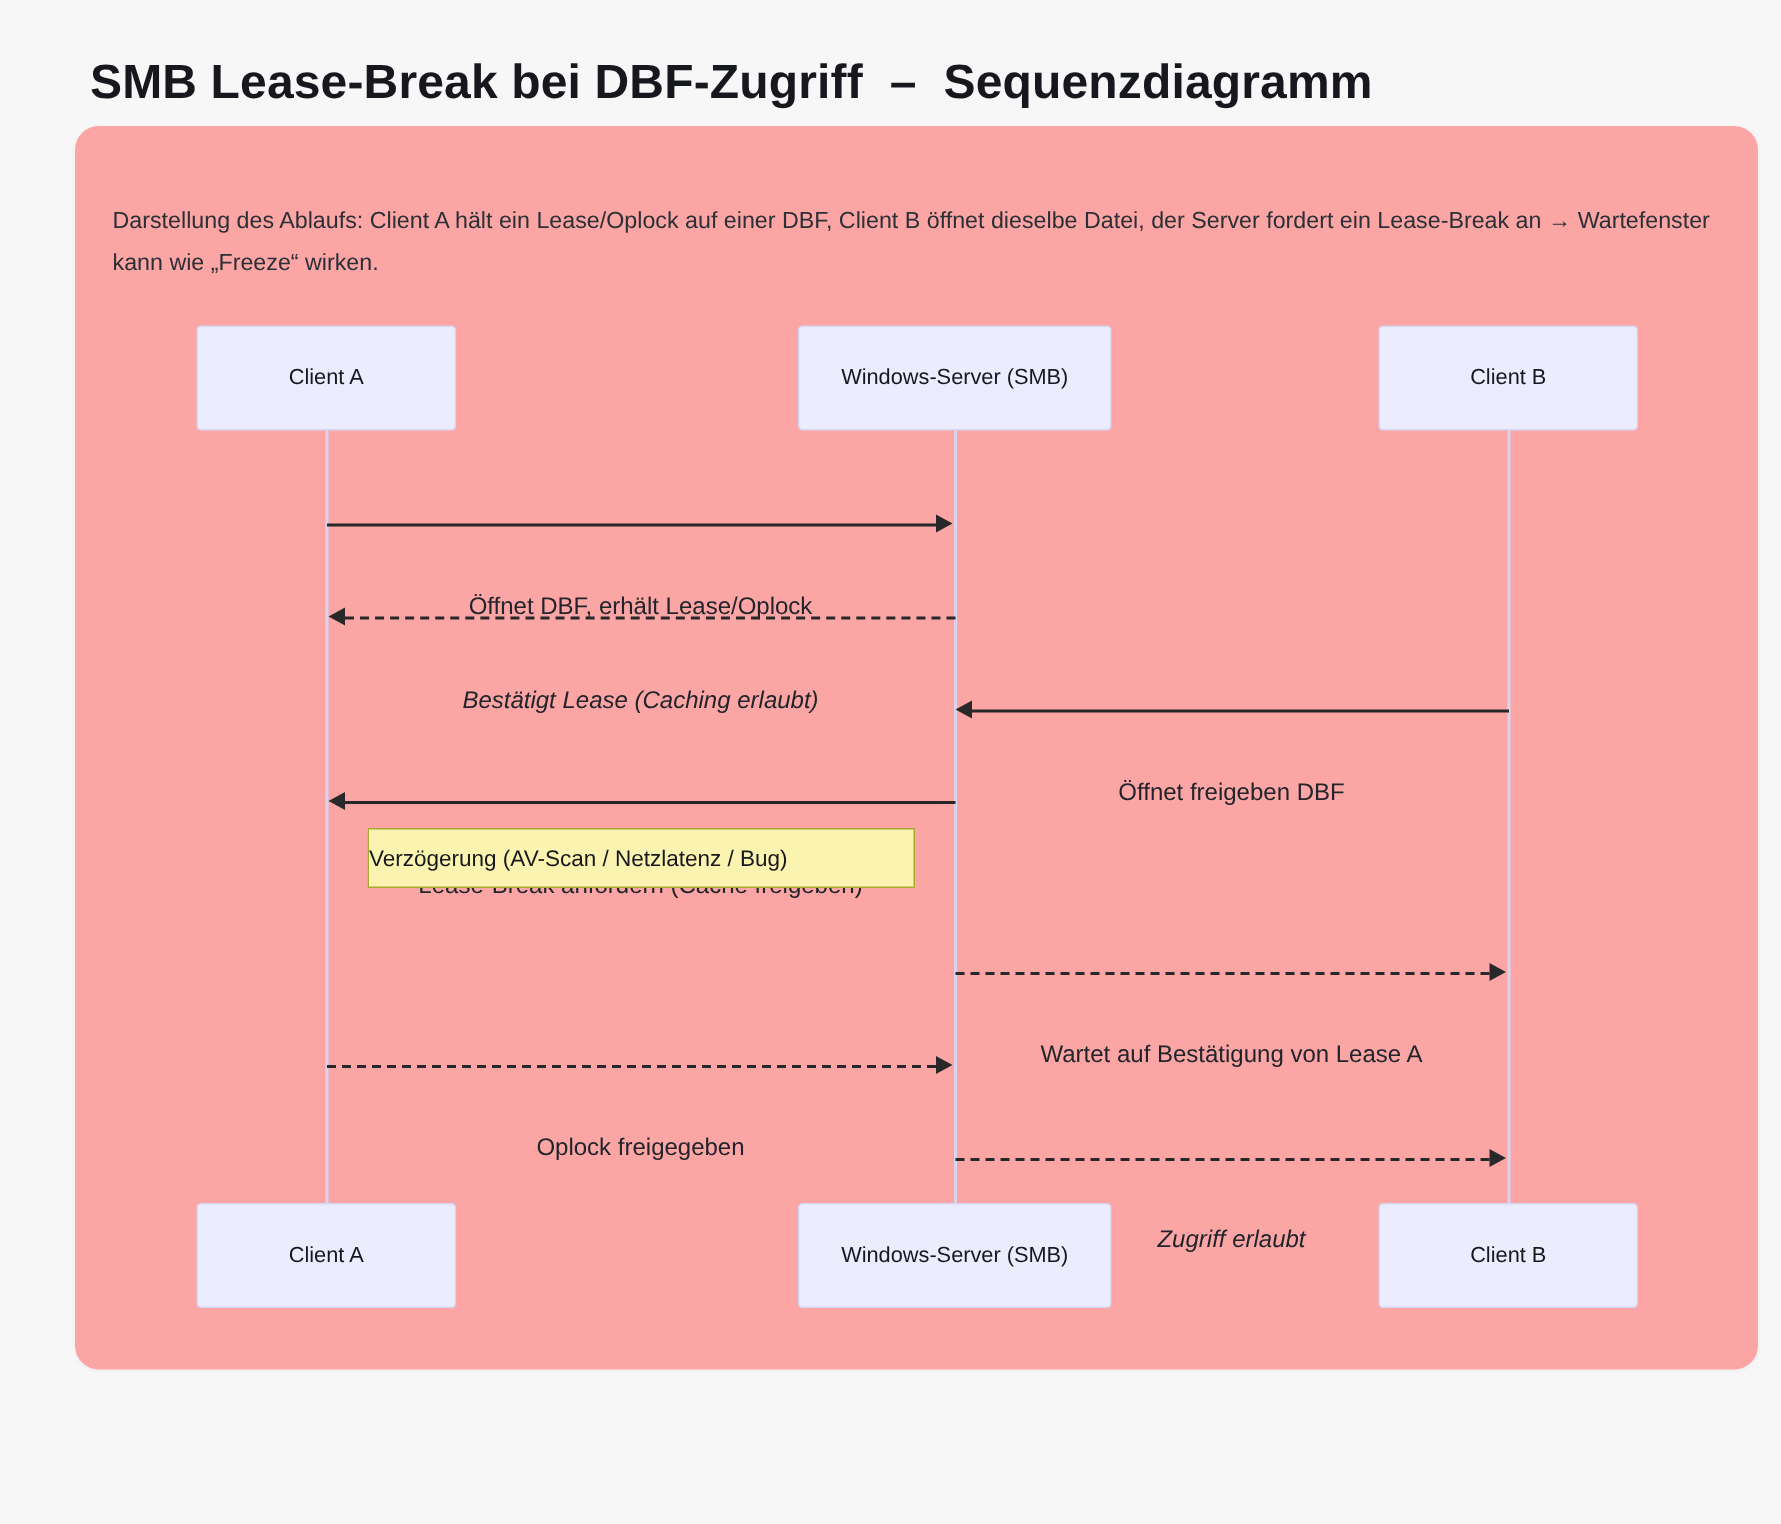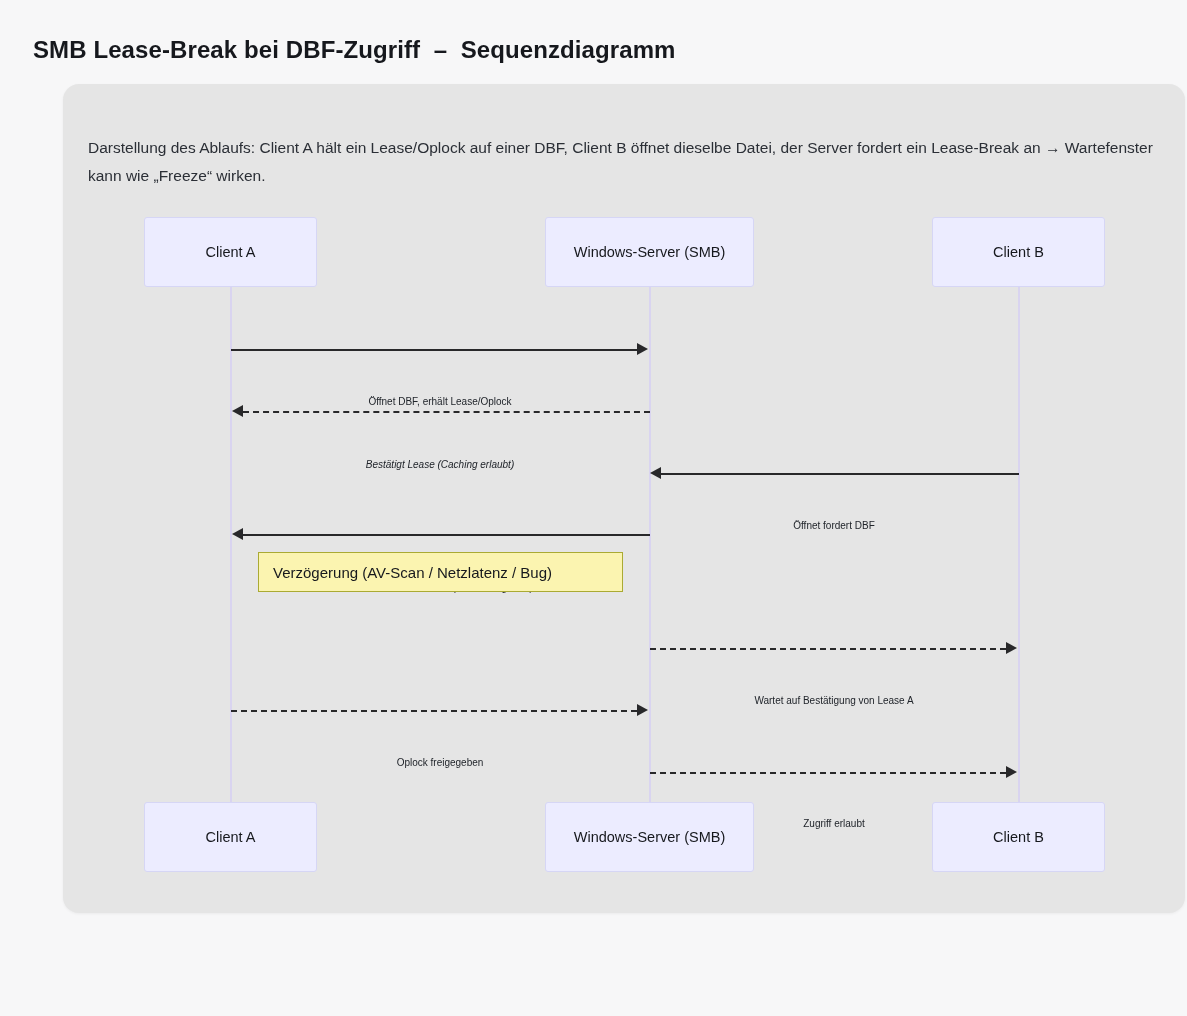--- a/index.html
+++ b/index.html
@@ -10,36 +10,36 @@
   }
   #page {
     position: relative;
     width: 1187px;
     height: 1016px;
     background: #f7f7f8;
     overflow: hidden;
   }
   #page-title {
     position: absolute;
-    left: 33px;
+    left: 60px;
     top: 36px;
-    font-size: 24px;
+    font-size: 32px;
     font-weight: bold;
     color: #16181d;
     letter-spacing: 0.1px;
     white-space: pre;
     text-align: center;
   }
   #card {
     position: absolute;
-    left: 63px;
+    left: 50px;
     top: 84px;
     width: 1122px;
     height: 829px;
-    background: #e5e5e5;
+    background: #fca5a5;
     border-radius: 16px;
     box-shadow: 0 1px 3px rgba(16,18,24,0.05);
   }
   #card-desc {
     position: absolute;
     left: 25px;
     top: 50px;
     width: 1075px;
     font-size: 15.5px;
     line-height: 28px;
@@ -68,21 +68,21 @@
   }
   
   .lifeline {
     position: absolute;
     width: 2px;
     background: #d9d4f0;
   }
   
   .msg-label {
     position: absolute;
-    font-size: 10px;
+    font-size: 16px;
     color: #21252b;
     white-space: nowrap;
     text-align: left;
     transform: translateX(-50%);
   }
   .msg-line {
     position: absolute;
     height: 0;
     border-top: 2px solid #28282a;
   }
@@ -103,21 +103,20 @@
     border-right: 11px solid #28282a;
   }
   
   #note-box {
     position: absolute;
     box-sizing: border-box;
     background: #fbf4b0;
     border: 1px solid #aaaa33;
     display: flex;
     align-items: center;
-    padding-left: 14px;
     font-size: 15px;
     color: #16181d;
     white-space: nowrap;
   }
 </style>
 </head>
 <body>
 
 <div id="page">
 
@@ -144,41 +143,41 @@
       </div>
 
       <div class="msg-label" style="left:377px; top:312px;">Öffnet DBF, erhält Lease/Oplock</div>
       <div class="msg-line" style="left:168px; top:265px; width:406px;"></div>
       <div class="arrowhead right" style="left:574px; top:259px;"></div>
 
       <div class="msg-label" style="left:377px; top:375px;font-style:italic;">Bestätigt Lease (Caching erlaubt)</div>
       <div class="msg-line dashed" style="left:180px; top:327px; width:407px;"></div>
       <div class="arrowhead left" style="left:169px; top:321px;"></div>
 
-      <div class="msg-label" style="left:771px; top:436px;">Öffnet fordert DBF</div>
+      <div class="msg-label" style="left:771px; top:436px;">Öffnet freigeben DBF</div>
       <div class="msg-line" style="left:598px; top:389px; width:358px;"></div>
       <div class="arrowhead left" style="left:587px; top:383px;"></div>
 
       <div class="msg-label" style="left:377px; top:498px;">Lease-Break anfordern (Cache freigeben)</div>
       <div class="msg-line" style="left:180px; top:450px; width:407px;"></div>
       <div class="arrowhead left" style="left:169px; top:444px;"></div>
 
       <div id="note-box" style="left:195px; top:468px; width:365px; height:40px;">
         <span>Verzögerung (AV-Scan / Netzlatenz / Bug)</span>
       </div>
 
       <div class="msg-label" style="left:771px; top:611px;">Wartet auf Bestätigung von Lease A</div>
       <div class="msg-line dashed" style="left:587px; top:564px; width:356px;"></div>
       <div class="arrowhead right" style="left:943px; top:558px;"></div>
 
       <div class="msg-label" style="left:377px; top:673px;">Oplock freigegeben</div>
       <div class="msg-line dashed" style="left:168px; top:626px; width:406px;"></div>
       <div class="arrowhead right" style="left:574px; top:620px;"></div>
 
-      <div class="msg-label" style="left:771px; top:734px;">Zugriff erlaubt</div>
+      <div class="msg-label" style="left:771px; top:734px;font-style:italic;">Zugriff erlaubt</div>
       <div class="msg-line dashed" style="left:587px; top:688px; width:356px;"></div>
       <div class="arrowhead right" style="left:943px; top:682px;"></div>
 
       <div class="participant" style="left:81px; top:718px; width:173px;">
         <span>Client A</span>
       </div>
       <div class="participant" style="left:482px; top:718px; width:209px;">
         <span>Windows-Server (SMB)</span>
       </div>
       <div class="participant" style="left:869px; top:718px; width:173px;">

